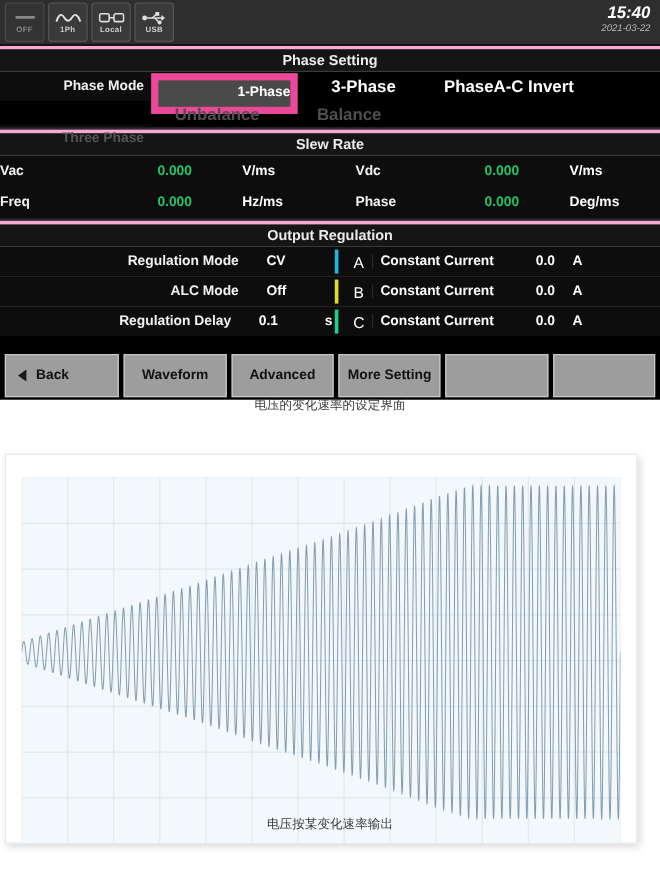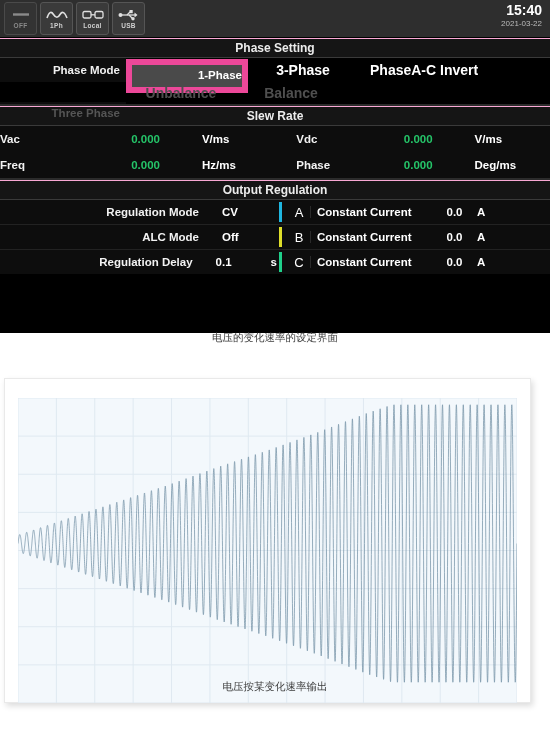--- a/index.html
+++ b/index.html
@@ -20,26 +20,26 @@
   }
   .stat-icons{display:flex;gap:3px;padding-left:4px;}
   .sicon{
     width:31px;height:31px;background:#3a3a3a;border:1px solid #555;
     border-radius:3px;display:flex;flex-direction:column;
     align-items:center;justify-content:center;color:#cfcfcf;
   }
   .sicon.off{background:#333;color:#8a8a8a;border-color:#4a4a4a;}
   .sicon .glyph{height:15px;display:flex;align-items:center;justify-content:center;}
   .sicon .lbl{font-size:6.5px;font-weight:bold;letter-spacing:.3px;line-height:8px;}
-  .clock{position:absolute;right:8px;top:2px;text-align:right;}
+  .clock{position:absolute;right:8px;top:2px;text-align:right;font-style:italic;}
   .clock .t{font-size:14px;font-weight:bold;color:#fff;line-height:16px;}
   .clock .d{font-size:8px;color:#bbb;line-height:11px;}
 
   .sec-title{
-    background:#151515;border-top:1px solid #f9a8d4;border-bottom:1px solid #3a3a3a;
+    background:#151515;border-top:3px solid #f9a8d4;border-bottom:1px solid #3a3a3a;
     text-align:center;font-size:12px;font-weight:bold;color:#ececec;
     height:18px;line-height:18px;
   }
   .row{display:flex;align-items:stretch;height:24px;}
   .row.dim{height:22px;}
   .lbl-r{
     width:120px;text-align:right;padding-right:6px;font-size:11.5px;
     font-weight:bold;color:#f0f0f0;line-height:24px;background:#0d0d0d;
   }
   .lbl-r.muted{color:#555;font-weight:bold;}
@@ -249,20 +249,41 @@
       <div class="ph-row" style="border-bottom:none;">
         <div class="ph-bar" id="bar-c" style="background: rgb(31, 208, 138);"></div>
         <div class="ph-name">C</div>
         <div class="ph-mode">Constant Current</div>
         <div class="ph-num">0.0</div>
         <div class="ph-unit">A</div>
       </div>
     </div>
   </div>
 
+  <div class="softkeys">
+    <div class="skey back">
+      <span class="tri-left"></span>
+      <span>Back</span>
+    </div>
+    <div class="skey">
+        <span>Waveform</span>
+      </div>
+    <div class="skey">
+        <span>Advanced</span>
+      </div>
+    <div class="skey">
+        <span>More Setting</span>
+      </div>
+    <div class="skey blank">
+        <span></span>
+      </div>
+    <div class="skey blank">
+        <span></span>
+      </div>
+  </div>
 </div>
 
 <div class="caption" id="cap1">电压的变化速率的设定界面</div>
 
 <div class="chart-card"></div>
 <svg class="plot" id="plot" viewBox="0 0 499 305" preserveAspectRatio="none">
     <rect x="0" y="0" width="499" height="305" fill="#f3f8fc" stroke="#dfe9f1" stroke-width="1"></rect>
     <line x1="38.38461538461539" y1="0" x2="38.38461538461539" y2="305" stroke="#dfe9f1" stroke-width="1"></line>
     <line x1="76.76923076923077" y1="0" x2="76.76923076923077" y2="305" stroke="#dfe9f1" stroke-width="1"></line>
     <line x1="115.15384615384616" y1="0" x2="115.15384615384616" y2="305" stroke="#dfe9f1" stroke-width="1"></line>

